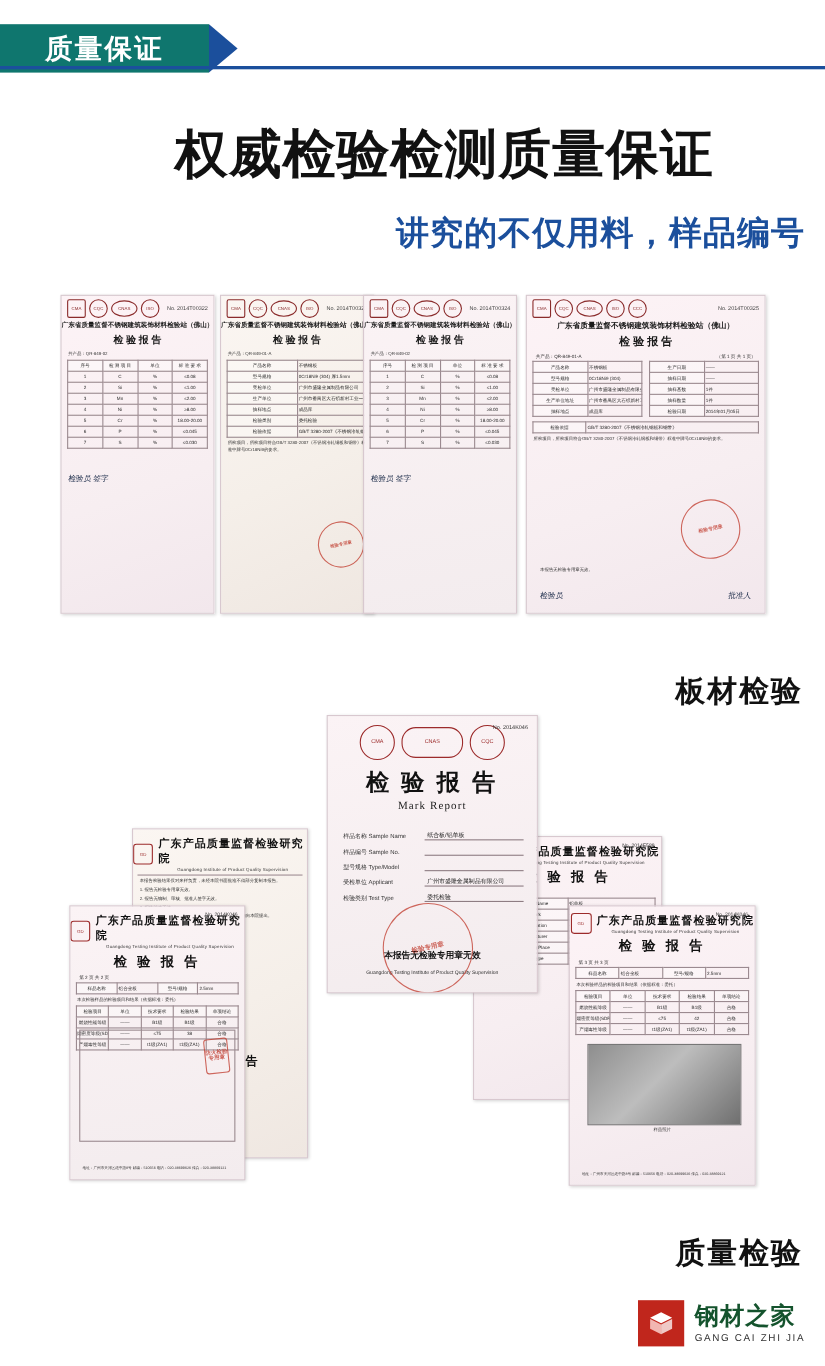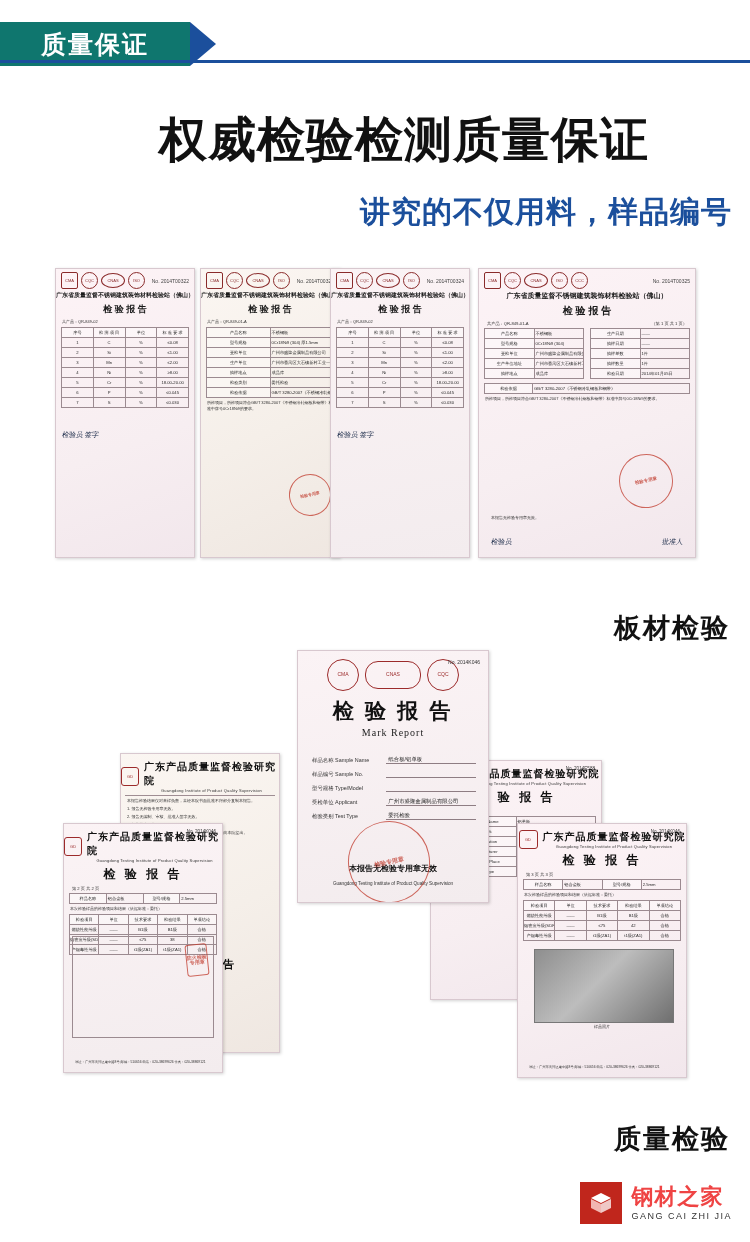--- a/index.html
+++ b/index.html
@@ -287,21 +287,21 @@
     position: relative;
   }
   .brand-mark .cube {
     position: absolute;
     left: 9px; top: 9px;
     width: 24px; height: 24px;
   }
   .brand-text-cn {
     font-size: 22px;
     font-weight: bold;
-    color: #ef4444;
+    color: #14532d;
     letter-spacing: 1px;
     line-height: 1;
   }
   .brand-text-en {
     font-size: 9px;
     color: #333;
     letter-spacing: 1.5px;
     margin-top: 3px;
   }
   .photo {

